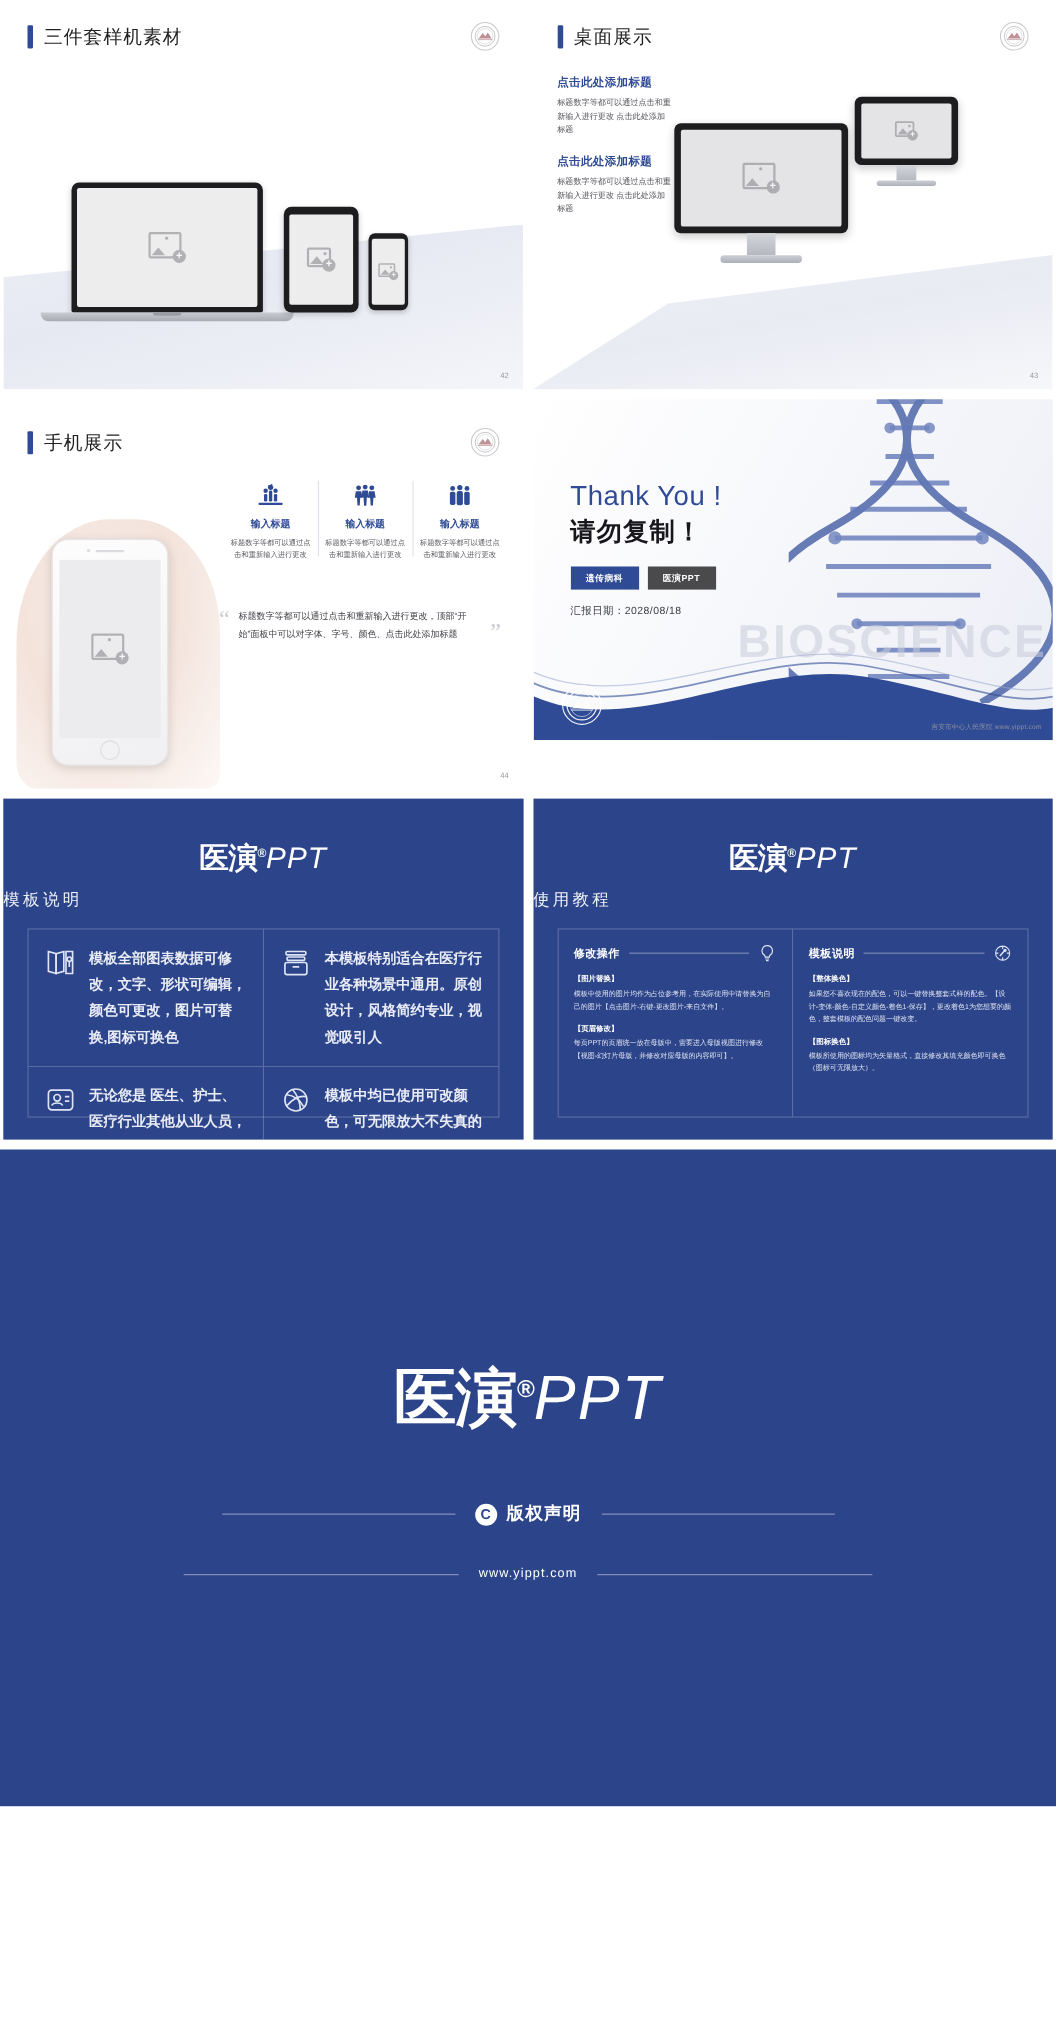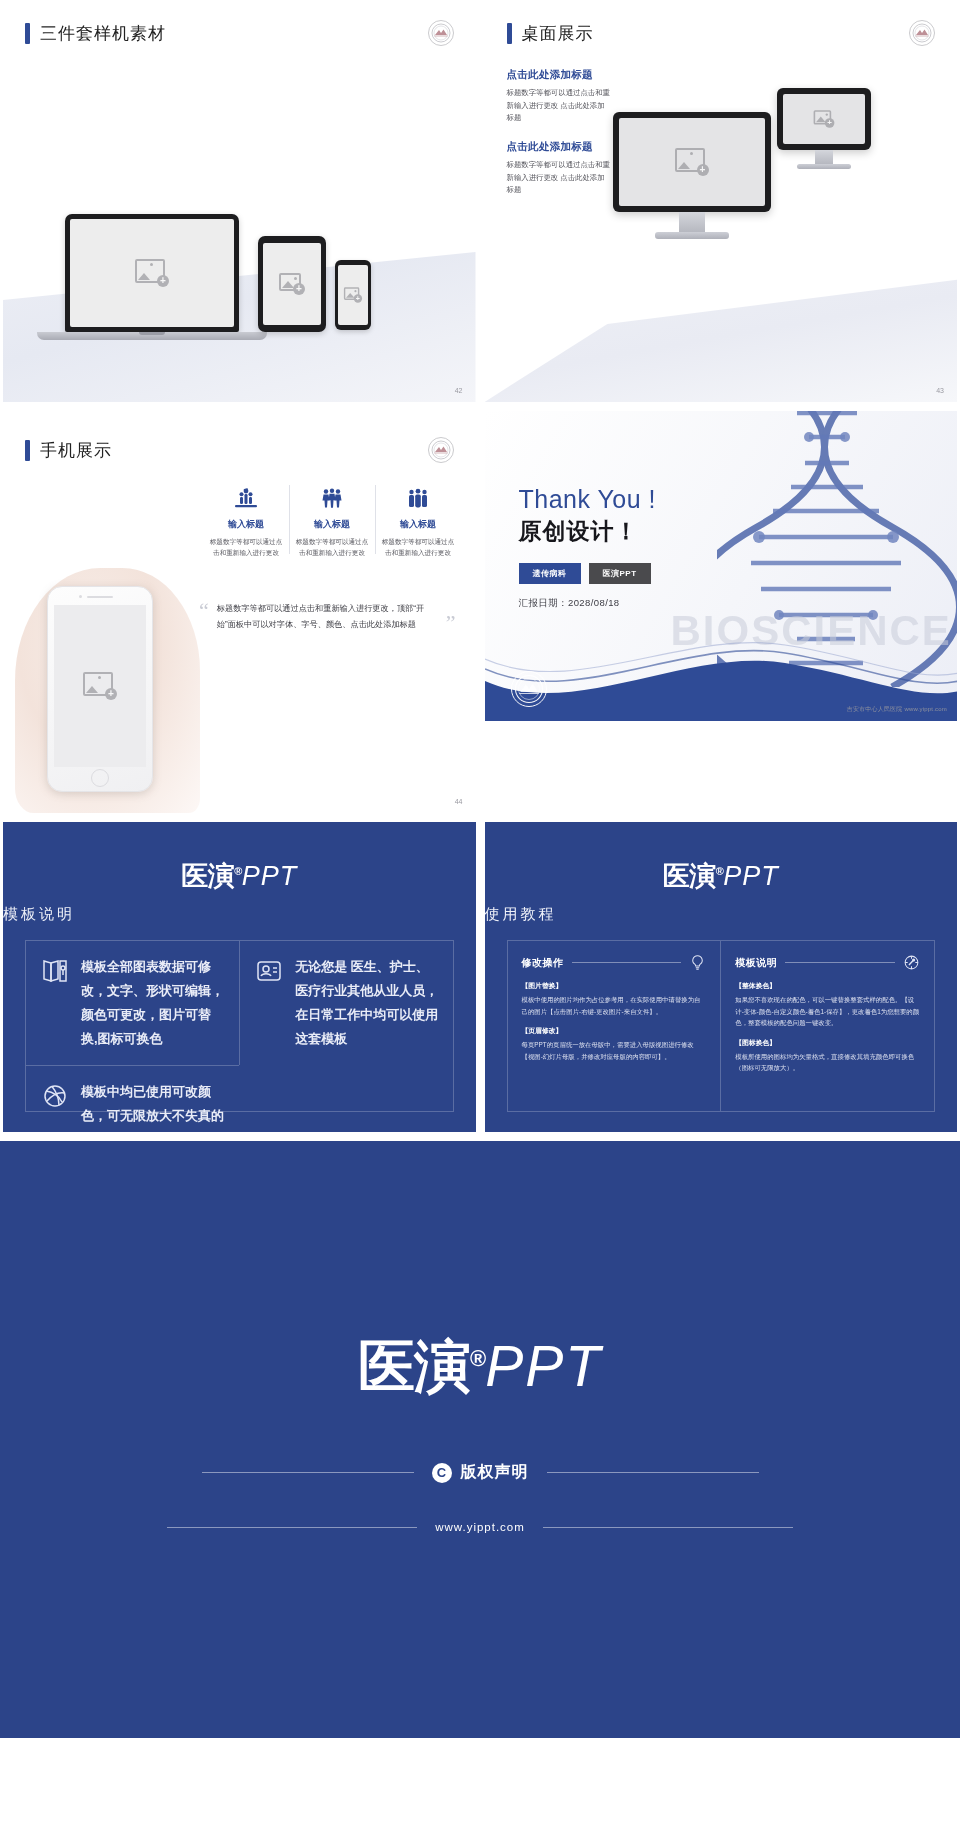--- a/index.html
+++ b/index.html
@@ -9,21 +9,21 @@
     font-family: "Liberation Sans", "DejaVu Sans", sans-serif;
     overflow: hidden;
   }
   .page { position: relative; width: 960px; height: 1840px; background: #fff; }
 
   
   .row { display: flex; gap: 9px; padding: 0 3px; }
   .slide {
     position: relative; overflow: hidden; background: #fff;
   }
-  .s-half { width: 474px; height: 402px; }
+  .s-half { width: 474px; height: 354px; }
 
   
   .sl-head { position: absolute; top: 22px; left: 22px; display: flex; align-items: center; gap: 10px; }
   .sl-bar { width: 5px; height: 21px; background: #2f4b96; border-radius: 1px; }
   .sl-title { font-size: 17px; color: #222; letter-spacing: 1px; }
   .sl-logo {
     position: absolute; top: 20px; right: 22px;
     width: 26px; height: 26px; border-radius: 50%;
     border: 1px solid #b9b9bd; opacity: .75;
     display: flex; align-items: center; justify-content: center;
@@ -447,21 +447,21 @@
       <div class="bigword">BIOSCIENCE</div>
 
       <svg class="wave" viewBox="0 0 474 92" preserveAspectRatio="none">
         <path d="M0,52 C90,92 200,18 300,34 C380,47 430,72 474,62 L474,92 L0,92 Z" fill="#2f4b96"></path>
         <path d="M0,40 C90,80 200,8 300,24 C380,37 430,62 474,52" fill="none" stroke="#2f4b96" stroke-width="1.6" opacity=".6"></path>
         <path d="M0,30 C90,70 200,0 300,16 C380,28 430,54 474,44" fill="none" stroke="#9aa8cf" stroke-width="1.2" opacity=".55"></path>
       </svg>
 
       <div class="content">
         <div class="en">Thank You !</div>
-        <div class="cn">原创设计！</div>
+        <div class="cn">请勿复制！</div>
         <div class="tags">
           <div class="tag a">遗传病科</div>
           <div class="tag b">医演PPT</div>
         </div>
         <div class="date">汇报日期：2028/08/18</div>
       </div>
 
       <div class="seal">
         <svg width="30" height="30" viewBox="0 0 20 20">
           <circle cx="10" cy="10" r="9" fill="none" stroke="#ffffff" stroke-width=".7"></circle>
@@ -490,20 +490,31 @@
           <div class="cic">
             <svg width="30" height="28" viewBox="0 0 30 28" fill="none" stroke="#dfe4f5" stroke-width="1.5">
               <path d="M4 4 L11 6 V24 L4 22 Z"></path>
                 <path d="M11 6 L18 4 V22 L11 24 Z"></path>
               <path d="M20 4 h6 v20 h-6 z"></path>
                 <circle cx="23" cy="11" r="2"></circle>
                 <path d="M23 13 v5"></path>
             </svg>
           </div>
           <p>模板全部图表数据可修改，文字、形状可编辑，颜色可更改，图片可替换,图标可换色</p>
+        </div>
+        <div class="card">
+          <div class="cic">
+            <svg width="30" height="28" viewBox="0 0 30 28" fill="none" stroke="#dfe4f5" stroke-width="1.5">
+              <rect x="6" y="4" width="18" height="3" rx="1"></rect>
+              <rect x="7" y="9" width="16" height="3" rx="1"></rect>
+              <rect x="5" y="14" width="20" height="11" rx="2"></rect>
+              <path d="M12 18 h6"></path>
+            </svg>
+          </div>
+          <p>本模板特别适合在医疗行业各种场景中通用。原创设计，风格简约专业，视觉吸引人</p>
         </div>
         <div class="card">
           <div class="cic">
             <svg width="30" height="28" viewBox="0 0 30 28" fill="none" stroke="#dfe4f5" stroke-width="1.5">
               <rect x="4" y="5" width="22" height="18" rx="3"></rect>
               <circle cx="12" cy="12" r="3"></circle>
               <path d="M7 19 c1.5-3 8.5-3 10 0"></path>
               <path d="M19 11 h4 M19 15 h4"></path>
             </svg>
           </div>

